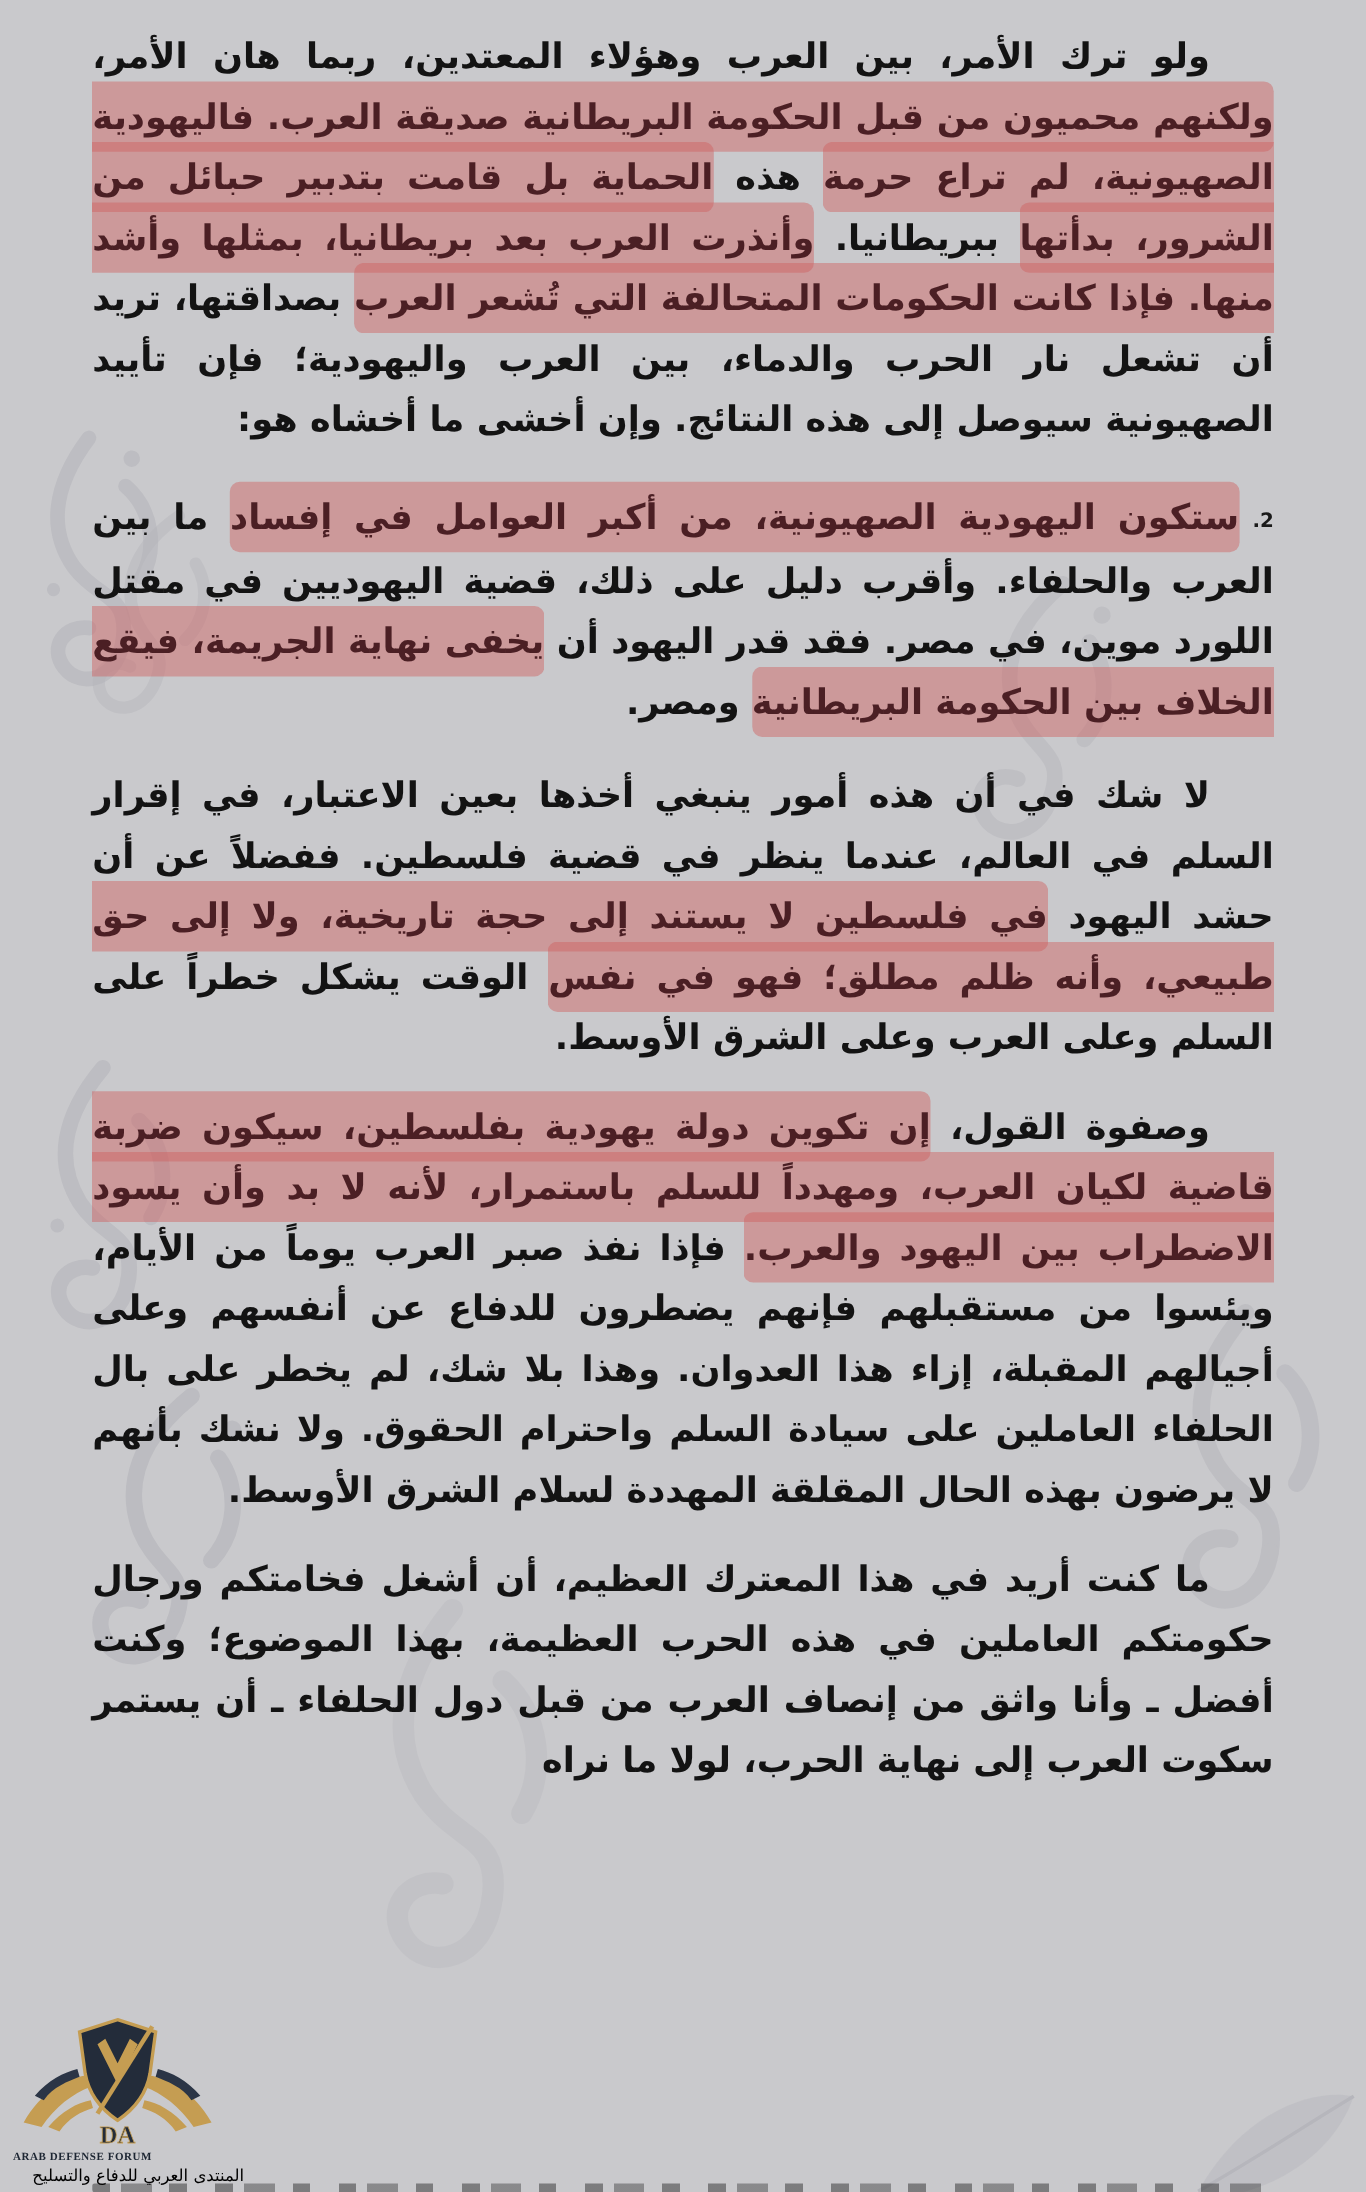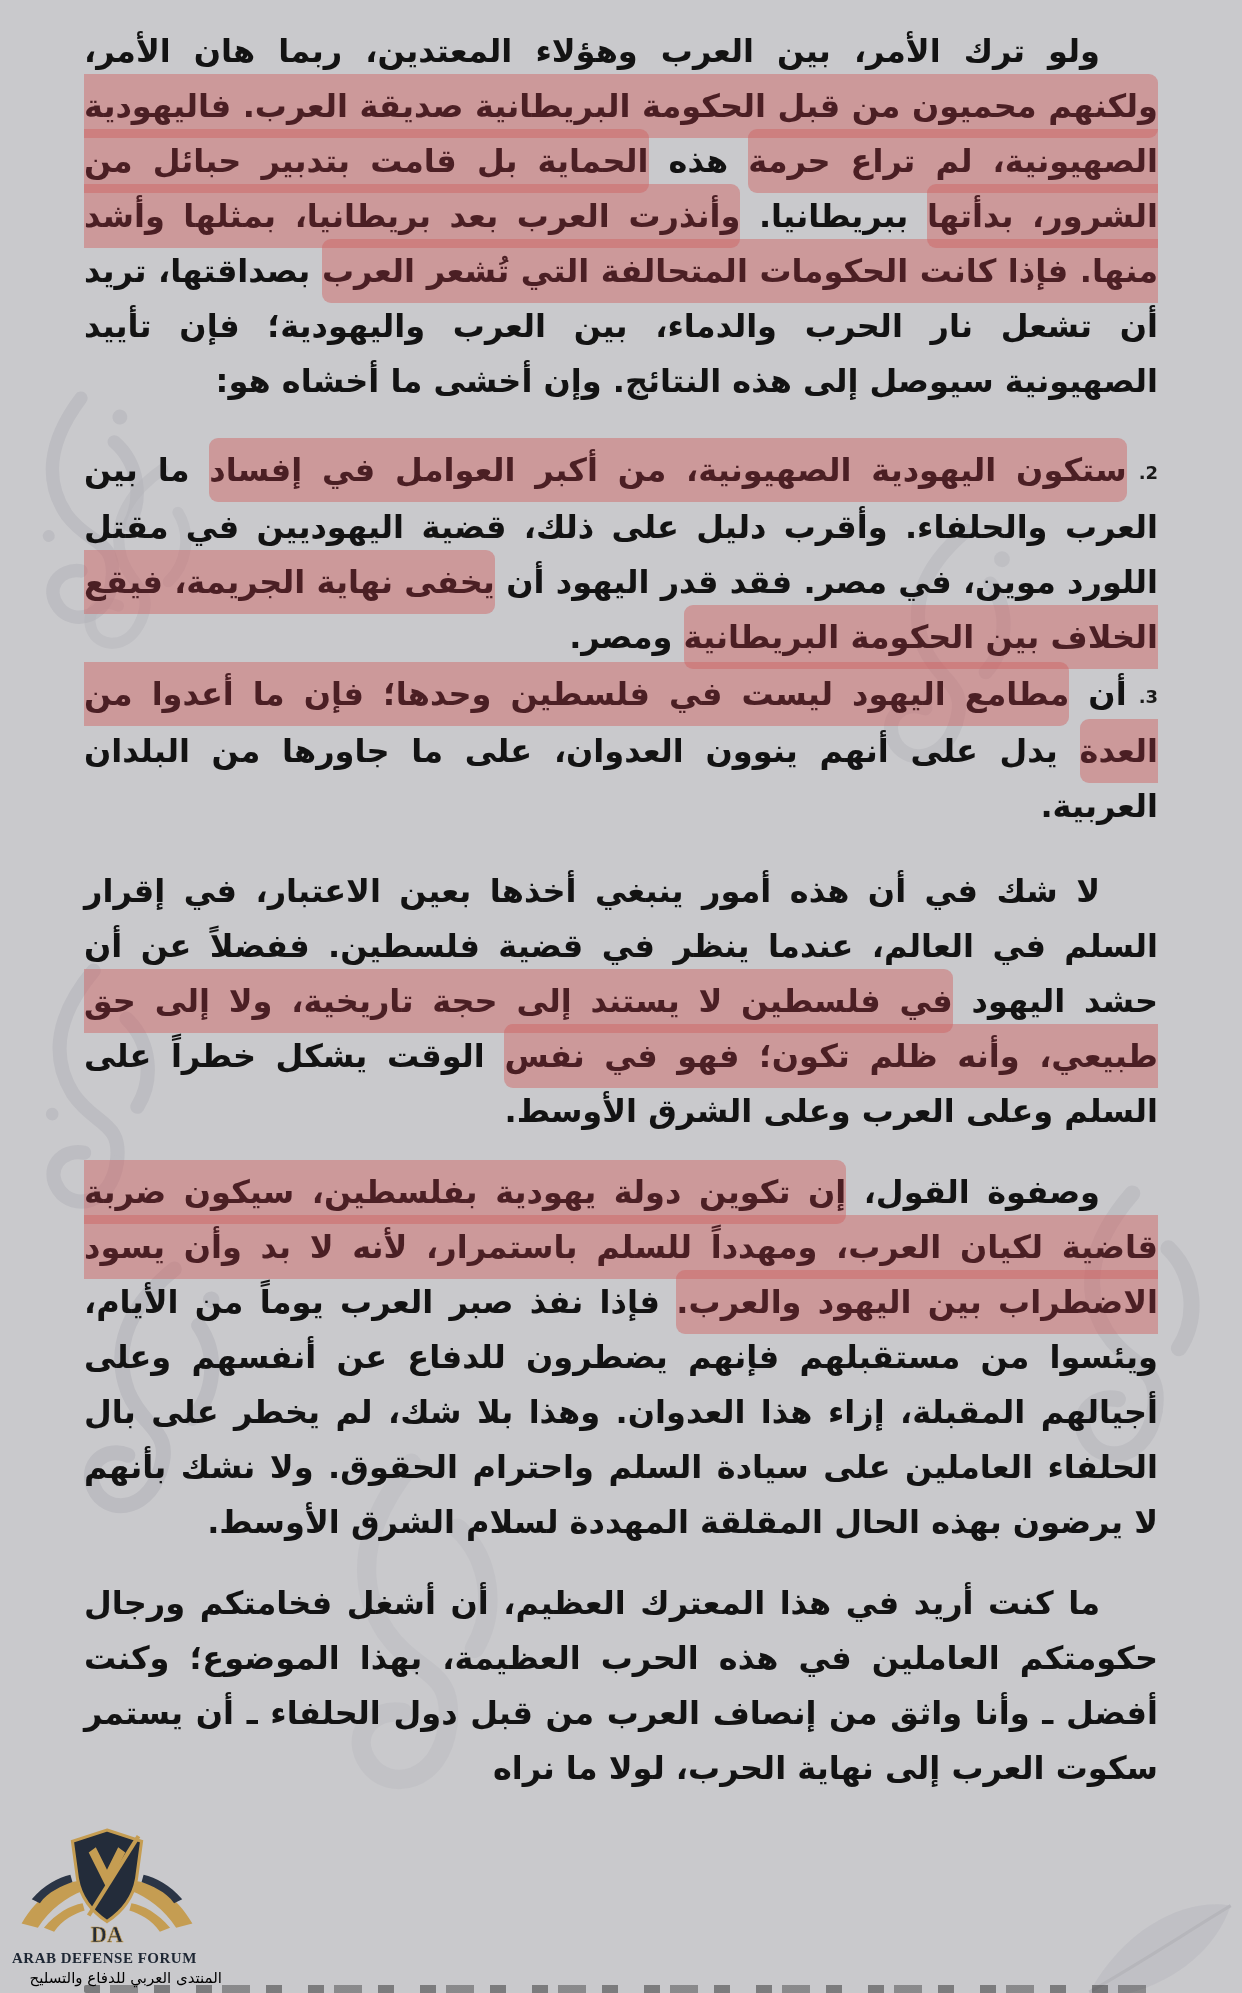--- a/index.html
+++ b/index.html
@@ -32,21 +32,21 @@
   }
   
   .wm{position:absolute;z-index:1;pointer-events:none;}
   
   .logo{
     position:absolute;z-index:3;left:12px;bottom:6px;width:210px;
     direction:ltr;
   }
   .logo-title{
     font-family:"Liberation Serif", serif;
-    font-weight:bold;font-size:15px;letter-spacing:.5px;
+    font-weight:bold;font-size:10px;letter-spacing:.5px;
     color:#1d2633;margin-top:-2px;
   }
   .logo-sub{
     font-size:15px;font-weight:normal;color:#000000;
     direction:rtl;margin-top:2px;
   }
   
   .cut-line{
     position:absolute;z-index:2;left:84px;right:84px;bottom:0;height:8px;
     background:repeating-linear-gradient(90deg,
@@ -118,24 +118,23 @@
   <svg class="wm" style="left:1075px;top:1890px;width:170px;height:110px;opacity:.8" viewBox="0 0 100 70">
     <path d="M5 65 C30 20 70 5 95 10 C85 40 55 62 20 68 Z" fill="#bfbfc4"></path>
     <path d="M5 65 C40 45 70 25 95 10" stroke="#b2b2b8" fill="none" stroke-width="2"></path>
   </svg>
 
   <div class="doc">
     <div class="para"><span>ولو ترك الأمر، بين العرب وهؤلاء المعتدين، ربما هان الأمر، </span><span class="hl">ولكنهم محميون من قبل الحكومة البريطانية صديقة العرب. فاليهودية الصهيونية، لم تراع حرمة</span><span> هذه </span><span class="hl">الحماية بل قامت بتدبير حبائل من الشرور، بدأتها</span><span> ببريطانيا. </span><span class="hl">وأنذرت العرب بعد بريطانيا، بمثلها وأشد منها. فإذا كانت الحكومات المتحالفة التي تُشعر العرب</span><span> بصداقتها، تريد أن تشعل نار الحرب والدماء، بين العرب واليهودية؛ فإن تأييد الصهيونية سيوصل إلى هذه النتائج. وإن أخشى ما أخشاه هو:</span></div>
 
     <div class="list">
       <div class="list-item"><span class="num">2.</span><span><span class="hl">ستكون اليهودية الصهيونية، من أكبر العوامل في إفساد</span><span> ما بين العرب والحلفاء. وأقرب دليل على ذلك، قضية اليهوديين في مقتل اللورد موين، في مصر. فقد قدر اليهود أن </span><span class="hl">يخفى نهاية الجريمة، فيقع الخلاف بين الحكومة البريطانية</span><span> ومصر.</span></span></div>
-      <div class="list-item"><span class="num">3.</span><span><span>أن </span><span class="hl">مطامع اليهود ليست في فلسطين وحدها؛ فإن ما أعدوا من العدة</span><span> يدل على أنهم ينوون العدوان، على ما جاورها من البلدان العربية.</span></span></div>
     </div>
 
-    <div class="para"><span>لا شك في أن هذه أمور ينبغي أخذها بعين الاعتبار، في إقرار السلم في العالم، عندما ينظر في قضية فلسطين. ففضلاً عن أن حشد اليهود </span><span class="hl">في فلسطين لا يستند إلى حجة تاريخية، ولا إلى حق طبيعي، وأنه ظلم تكون؛ فهو في نفس</span><span> الوقت يشكل خطراً على السلم وعلى العرب وعلى الشرق الأوسط.</span></div>
+    <div class="para"><span>لا شك في أن هذه أمور ينبغي أخذها بعين الاعتبار، في إقرار السلم في العالم، عندما ينظر في قضية فلسطين. ففضلاً عن أن حشد اليهود </span><span class="hl">في فلسطين لا يستند إلى حجة تاريخية، ولا إلى حق طبيعي، وأنه ظلم مطلق؛ فهو في نفس</span><span> الوقت يشكل خطراً على السلم وعلى العرب وعلى الشرق الأوسط.</span></div>
     <div class="para"><span>وصفوة القول، </span><span class="hl">إن تكوين دولة يهودية بفلسطين، سيكون ضربة قاضية لكيان العرب، ومهدداً للسلم باستمرار، لأنه لا بد وأن يسود الاضطراب بين اليهود والعرب.</span><span> فإذا نفذ صبر العرب يوماً من الأيام، ويئسوا من مستقبلهم فإنهم يضطرون للدفاع عن أنفسهم وعلى أجيالهم المقبلة، إزاء هذا العدوان. وهذا بلا شك، لم يخطر على بال الحلفاء العاملين على سيادة السلم واحترام الحقوق. ولا نشك بأنهم لا يرضون بهذه الحال المقلقة المهددة لسلام الشرق الأوسط.</span></div>
     <div class="para"><span>ما كنت أريد في هذا المعترك العظيم، أن أشغل فخامتكم ورجال حكومتكم العاملين في هذه الحرب العظيمة، بهذا الموضوع؛ وكنت أفضل ـ وأنا واثق من إنصاف العرب من قبل دول الحلفاء ـ أن يستمر سكوت العرب إلى نهاية الحرب، لولا ما نراه </span></div>
   </div>
 
   <div class="logo">
     <svg width="190" height="122" viewBox="0 0 180 120">
 
       <g>
         <path d="M6 96 C22 68 44 56 62 54 L66 64 C50 70 34 82 22 100 Z" fill="#c59d52"></path>
         <path d="M16 72 C28 58 42 51 54 48 L56 55 C46 59 32 64 24 76 Z" fill="#2b3546"></path>

